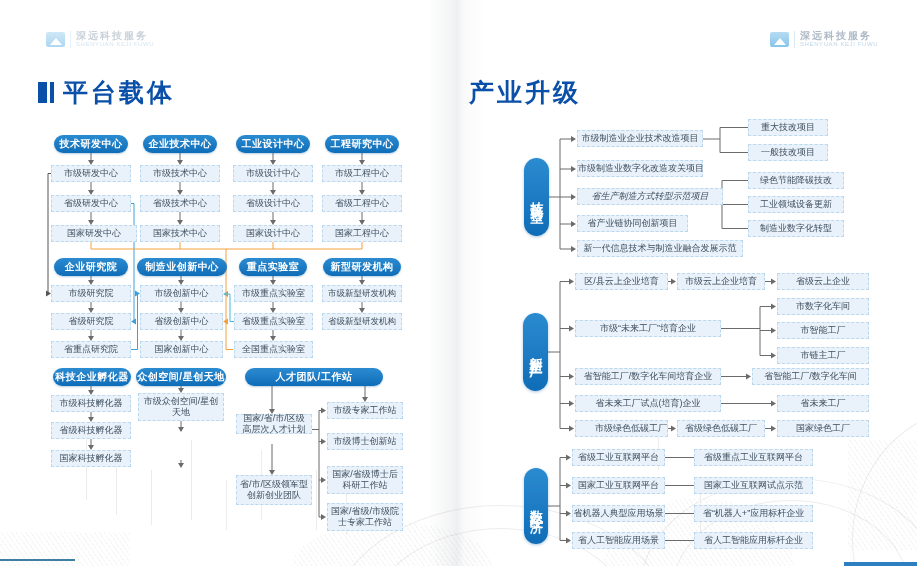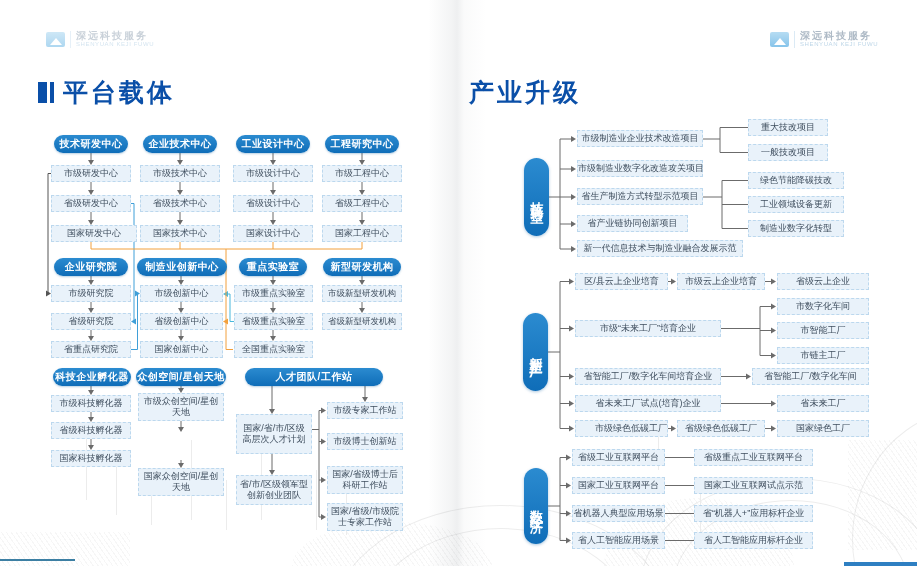--- a/index.html
+++ b/index.html
@@ -237,37 +237,36 @@
   <div class="bx" style="left:140px;top:341px;width:83px;">国家创新中心</div>
   <div class="bx" style="left:234px;top:285px;width:79px;">市级重点实验室</div>
   <div class="bx" style="left:234px;top:313px;width:79px;">省级重点实验室</div>
   <div class="bx" style="left:234px;top:341px;width:79px;">全国重点实验室</div>
   <div class="bx" style="left:322px;top:285px;width:80px;font-size:8.5px;">市级新型研发机构</div>
   <div class="bx" style="left:322px;top:313px;width:80px;font-size:8.5px;">省级新型研发机构</div>
   <div class="bx" style="left:51px;top:395px;width:80px;">市级科技孵化器</div>
   <div class="bx" style="left:51px;top:422px;width:80px;">省级科技孵化器</div>
   <div class="bx" style="left:51px;top:450px;width:80px;">国家科技孵化器</div>
   <div class="bx2" style="left:138px;top:393px;width:86px;height:28px;">市级众创空间/星创天地</div>
-  <div class="bx2" style="left:138px;top:468px;width:86px;height:28px;">国家众创空间/星创天地</div>
-  <div class="bx2" style="left:236px;top:414px;width:76px;height:40px;">国家/省/市/区级高层次人才计划</div>
+  <div class="bx2" style="left:236px;top:414px;width:76px;height:20px;">国家/省/市/区级高层次人才计划</div>
   <div class="bx2" style="left:236px;top:475px;width:76px;height:30px;">省/市/区级领军型创新创业团队</div>
   <div class="bx" style="left:327px;top:402px;width:76px;">市级专家工作站</div>
   <div class="bx" style="left:327px;top:433px;width:76px;">市级博士创新站</div>
   <div class="bx2" style="left:327px;top:466px;width:76px;height:28px;">国家/省级博士后科研工作站</div>
   <div class="bx2" style="left:327px;top:503px;width:76px;height:28px;">国家/省级/市级院士专家工作站</div>
 
   <div class="vpill" style="left:524px;top:158px;width:25px;height:78px;">技改转型</div>
   <div class="vpill" style="left:523px;top:313px;width:25px;height:78px;">新型工厂</div>
   <div class="vpill" style="left:524px;top:468px;width:24px;height:76px;">数字经济</div>
 
   <div class="bx" style="left:577px;top:130px;width:126px;">市级制造业企业技术改造项目</div>
   <div class="bx" style="left:748px;top:119px;width:80px;">重大技改项目</div>
   <div class="bx" style="left:748px;top:144px;width:80px;">一般技改项目</div>
   <div class="bx" style="left:577px;top:160px;width:126px;">市级制造业数字化改造攻关项目</div>
-  <div class="bx" style="left:577px;top:188px;width:126px;">省生产制造方式转型示范项目</div>
+  <div class="bx" style="left:577px;top:188px;width:146px;font-style:italic;">省生产制造方式转型示范项目</div>
   <div class="bx" style="left:748px;top:172px;width:96px;">绿色节能降碳技改</div>
   <div class="bx" style="left:748px;top:196px;width:96px;">工业领域设备更新</div>
   <div class="bx" style="left:748px;top:220px;width:96px;">制造业数字化转型</div>
   <div class="bx" style="left:577px;top:215px;width:111px;">省产业链协同创新项目</div>
   <div class="bx" style="left:577px;top:240px;width:166px;">新一代信息技术与制造业融合发展示范</div>
 
   <div class="bx" style="left:575px;top:273px;width:93px;">区/县云上企业培育</div>
   <div class="bx" style="left:677px;top:273px;width:88px;">市级云上企业培育</div>
   <div class="bx" style="left:777px;top:273px;width:92px;">省级云上企业</div>
   <div class="bx" style="left:575px;top:320px;width:146px;">市级“未来工厂”培育企业</div>

